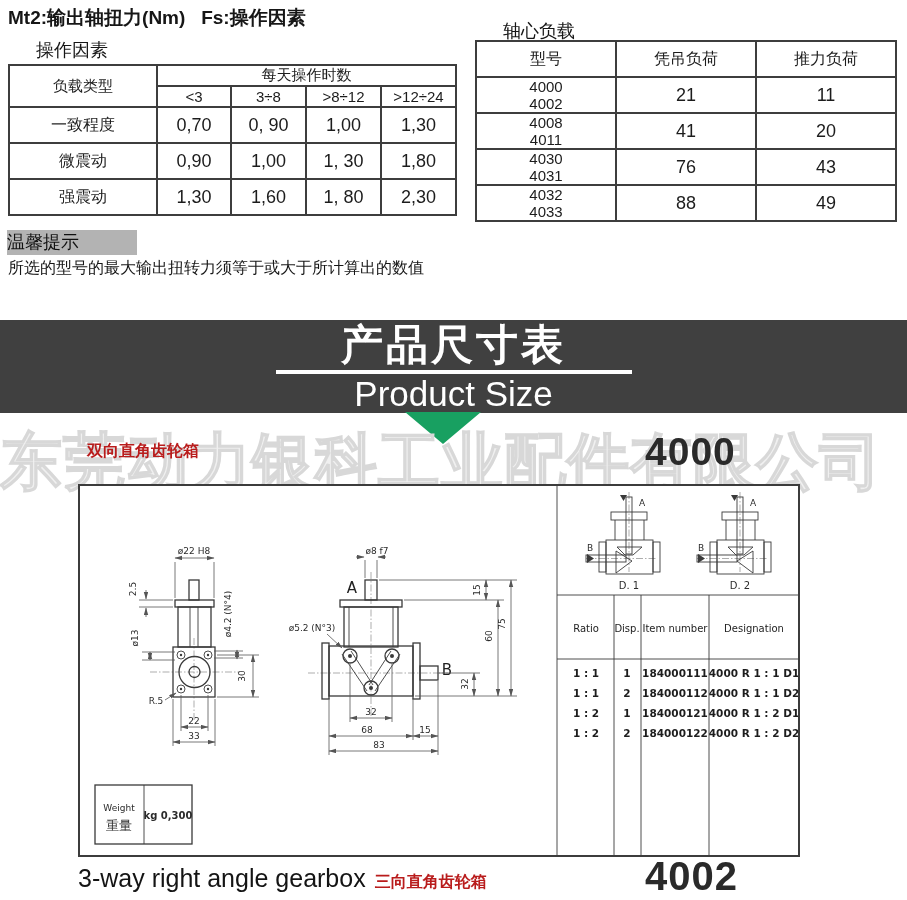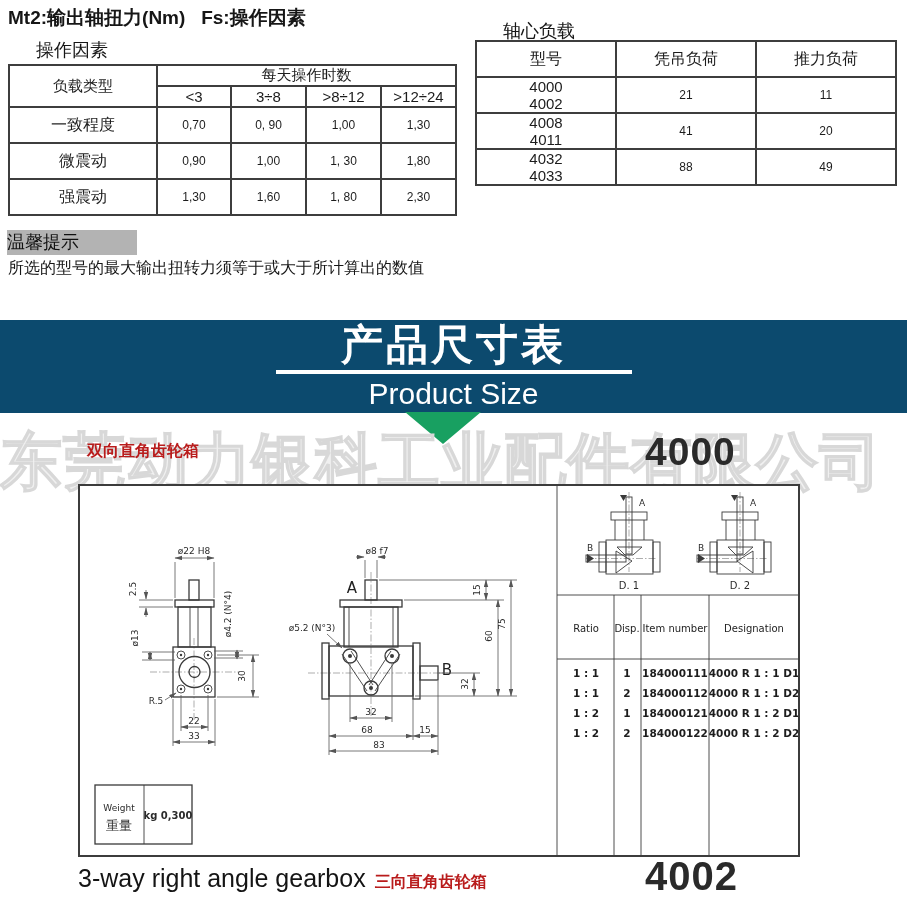--- a/index.html
+++ b/index.html
@@ -10,39 +10,39 @@
     color:#161616;
   }
   .abs{position:absolute;}
   
   #formula-note{left:8px;top:5px;font-size:19px;font-weight:600;white-space:pre;}
   #ops-title{left:36px;top:38px;font-size:18px;font-weight:500;}
   #axle-title{left:503px;top:7px;font-size:18px;font-weight:500;margin-top:12px;}
   
   table.grid{border-collapse:collapse;table-layout:fixed;position:absolute;background:#fff;}
   table.grid td{border:2px solid #3d3d3d;text-align:center;vertical-align:middle;
-    font-size:12px;color:#1c1c1c;padding:0;overflow:hidden;}
+    font-size:18px;color:#1c1c1c;padding:0;overflow:hidden;}
   #ops-table{left:8px;top:64px;width:447px;border-radius:16px;}
   #ops-table td.cjk{font-size:16px;}
   #ops-table tr.hd td{height:19px;font-size:15px;}
   #ops-table tr.dt td{height:34px;}
   #axle-table{left:475px;top:40px;width:420px;}
   #axle-table tr.hd td{height:34px;font-size:16px;}
   #axle-table tr.dt td{height:34px;}
   #axle-table .mdl{line-height:17px;font-size:15px;}
   
   #notice-label{left:7px;top:230px;width:130px;height:25px;background:#b3b3b3;
     font-size:18px;font-weight:500;text-align:left;line-height:25px;color:#111;}
   #notice-text{left:8px;top:258px;font-size:16px;font-weight:400;}
   
-  #banner{left:0;top:320px;width:907px;height:93px;background:#0c4a6e;
+  #banner{left:0;top:320px;width:907px;height:93px;background:#404040;
     display:flex;flex-direction:column;align-items:center;justify-content:center;}
   #banner .cn{color:#fff;font-size:42px;font-weight:700;letter-spacing:3px;line-height:44px;}
   #banner .rule{width:356px;height:4px;background:#fff;margin:3px 0 2px 0;}
-  #banner .en{color:#fff;font-size:30px;font-weight:500;line-height:35px;}
+  #banner .en{color:#fff;font-size:35px;font-weight:500;line-height:35px;}
   #banner-tail{left:405px;top:412px;width:0;height:0;
     border-left:38px solid transparent;border-right:38px solid transparent;
     border-top:32px solid #18a061;}
   
   #watermark{left:0;top:420px;width:830px;text-align:center;font-size:62px;font-weight:700;
     color:#f0f0f0;-webkit-text-stroke:1.3px #d8d8d8;letter-spacing:1px;z-index:0;
     white-space:nowrap;}
   
   .prod-head{display:flex;align-items:baseline;z-index:2;}
   .prod-head .en{font-size:25px;color:#141414;}
@@ -136,20 +136,28 @@
     <td>21</td>
     <td>11</td>
   </tr>
   <tr class="dt">
     <td class="mdl">
           <div>4008</div>
           <div>4011</div>
         </td>
     <td>41</td>
     <td>20</td>
+  </tr>
+  <tr class="dt">
+    <td class="mdl">
+          <div>4030</div>
+          <div>4031</div>
+        </td>
+    <td>76</td>
+    <td>43</td>
   </tr>
   <tr class="dt">
     <td class="mdl">
           <div>4032</div>
           <div>4033</div>
         </td>
     <td>88</td>
     <td>49</td>
   </tr>
 </tbody>

